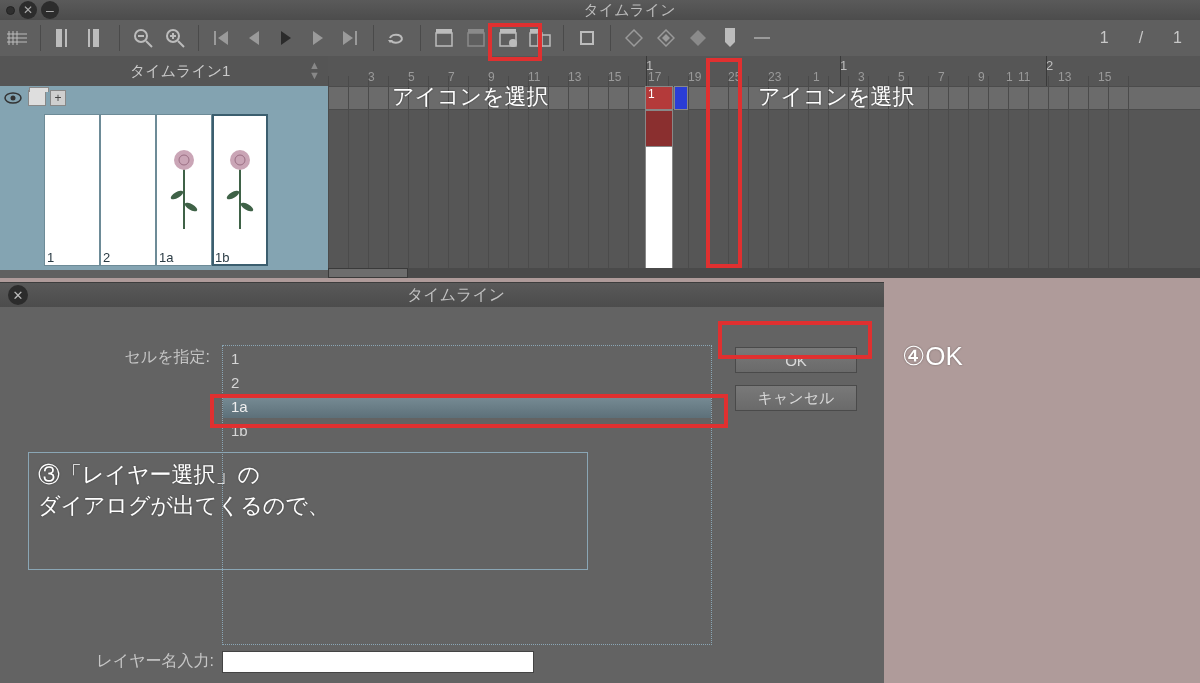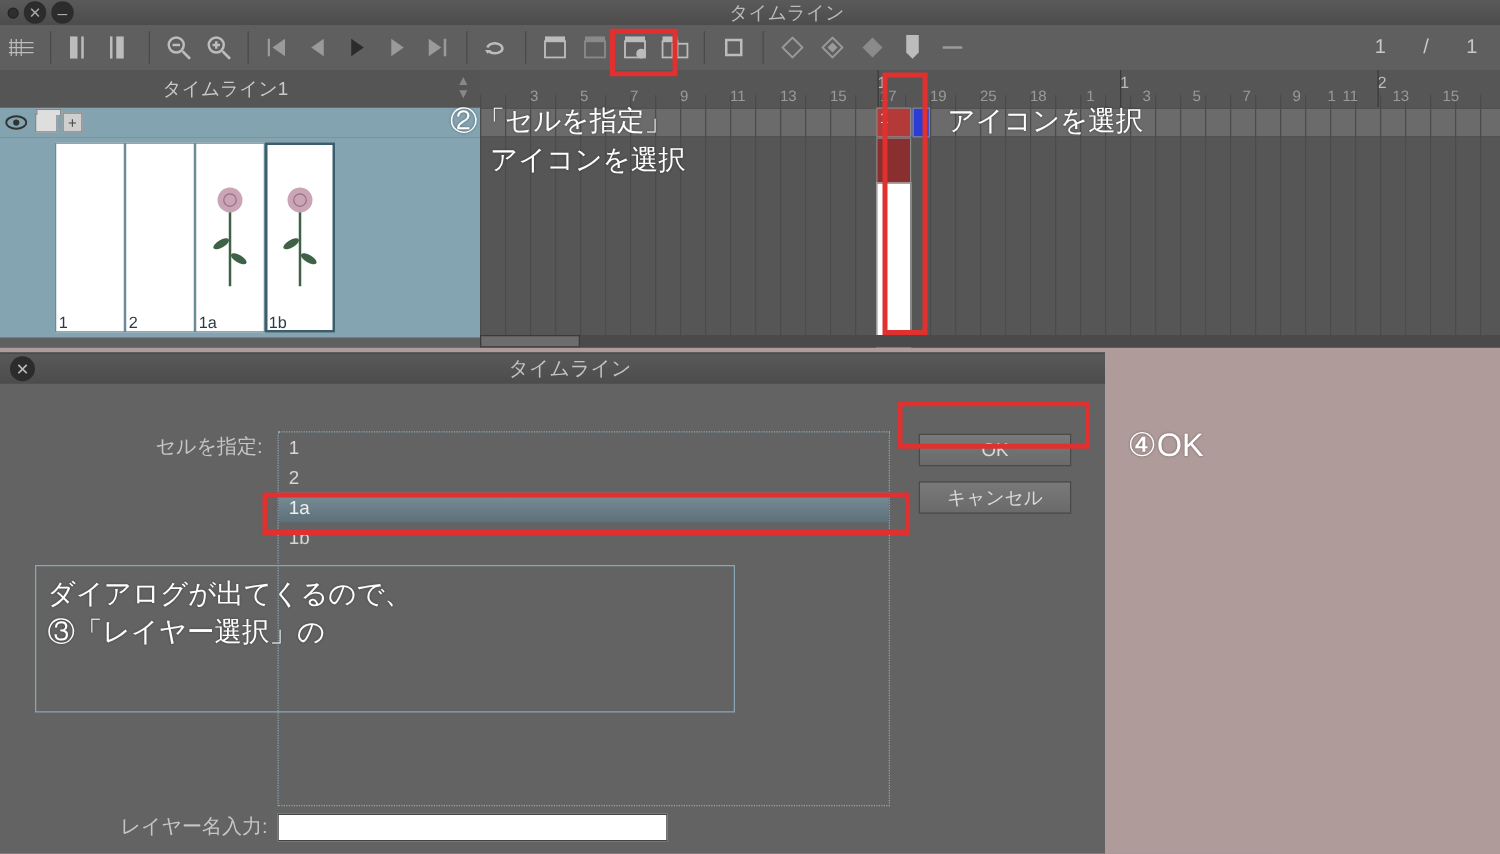--- a/index.html
+++ b/index.html
@@ -18,21 +18,21 @@
   .tl-toolbar{height:36px;background:#5f5f5f;display:flex;align-items:center;padding:0 6px;gap:10px;position:relative;}
   .tb-icon{width:22px;height:22px;display:flex;align-items:center;justify-content:center;color:#bcbcbc;}
   .tb-sep{width:1px;height:26px;background:#4a4a4a;margin:0 2px;}
   svg{display:block}
 
   .tl-page{position:absolute;right:18px;top:0;height:36px;display:flex;align-items:center;color:#c8c8c8;font-size:16px;gap:30px;}
 
   .tl-body{display:flex;height:222px;position:relative;}
 
   
-  .tl-tree{width:384px;background:#606060;}
+  .tl-tree{width:328px;background:#606060;}
   .tl-tree-head{height:30px;background:#555;display:flex;align-items:center;padding-left:130px;color:#c9c9c9;font-size:15px;position:relative;}
   .tl-tree-head .arrows{position:absolute;right:8px;top:4px;color:#888;font-size:11px;line-height:10px;}
   .tl-row{height:24px;background:#83a3b1;display:flex;align-items:center;color:#222;font-size:14px;padding-left:4px;gap:4px;}
   .eye{width:20px;color:#333;}
   .folder-ico{width:18px;height:16px;background:#dedede;border:1px solid #888;position:relative;}
   .folder-ico:before{content:"";position:absolute;top:-4px;left:0;width:18px;height:4px;background:#dedede;border:1px solid #888;border-bottom:none;}
   .plus-ico{width:16px;height:16px;background:#cfcfcf;border:1px solid #888;display:flex;align-items:center;justify-content:center;color:#444;font-size:12px;}
 
   .cel-thumbs{height:160px;background:#84a4b2;display:flex;padding:4px 0 0 44px;gap:0;position:relative;}
   .thumb{width:56px;height:152px;background:#fff;border:1px solid #6d8b97;position:relative;}
@@ -325,21 +325,21 @@
           <span class="minor" style="left: 40px;">3</span>
           <span class="minor" style="left: 80px;">5</span>
           <span class="minor" style="left: 120px;">7</span>
           <span class="minor" style="left: 160px;">9</span>
           <span class="minor" style="left: 200px;">11</span>
           <span class="minor" style="left: 240px;">13</span>
           <span class="minor" style="left: 280px;">15</span>
           <span class="minor" style="left: 320px;">17</span>
           <span class="minor" style="left: 360px;">19</span>
           <span class="minor" style="left: 400px;">25</span>
-          <span class="minor" style="left: 440px;">18</span>
+          <span class="minor" style="left: 440px;">23</span>
           <span class="minor" style="left: 530px;">3</span>
           <span class="minor" style="left: 570px;">5</span>
           <span class="minor" style="left: 610px;">7</span>
           <span class="minor" style="left: 650px;">9</span>
           <span class="minor" style="left: 690px;">11</span>
           <span class="minor" style="left: 730px;">13</span>
           <span class="minor" style="left: 770px;">15</span>
           <span class="minor" style="left: 485px;">1</span>
           <span class="minor" style="left: 678px;">1</span>
           <span class="major" style="left: 318px;">1</span>
@@ -436,27 +436,26 @@
     <div class="dlg-btn" style="left:735px;top:78px">
         <span>キャンセル</span>
       </div>
 
     <div class="fld-label" style="left:84px;top:344px;width:130px">レイヤー名入力:</div>
     <input class="layer-input" style="">
   </div>
 </div>
 
 <div class="anno" style="left:360px;top:82px">
-  <div>②「セルを指定」</div>
   <div style="margin-left:32px">アイコンを選択</div>
 </div>
 <div class="anno" style="left:758px;top:82px">アイコンを選択</div>
 <div class="anno" style="left:38px;top:460px">
+  <div>③「レイヤー選択」の</div>
   <div>ダイアログが出てくるので、</div>
-  <div>③「レイヤー選択」の</div>
 </div>
 <div class="anno" style="left:902px;top:338px;font-size:26px">④OK</div>
 
 <div class="redbox" style="left:488px;top:23px;width:54px;height:38px"></div>
 <div class="redbox" style="left:706px;top:58px;width:36px;height:210px"></div>
 <div class="redbox" style="left:718px;top:321px;width:154px;height:38px"></div>
 <div class="redbox" style="left:210px;top:394px;width:518px;height:34px"></div>
 <div style="position:absolute;left:28px;top:452px;width:560px;height:118px;border:1px solid #8aa6b5"></div>
 
 </body></html>

